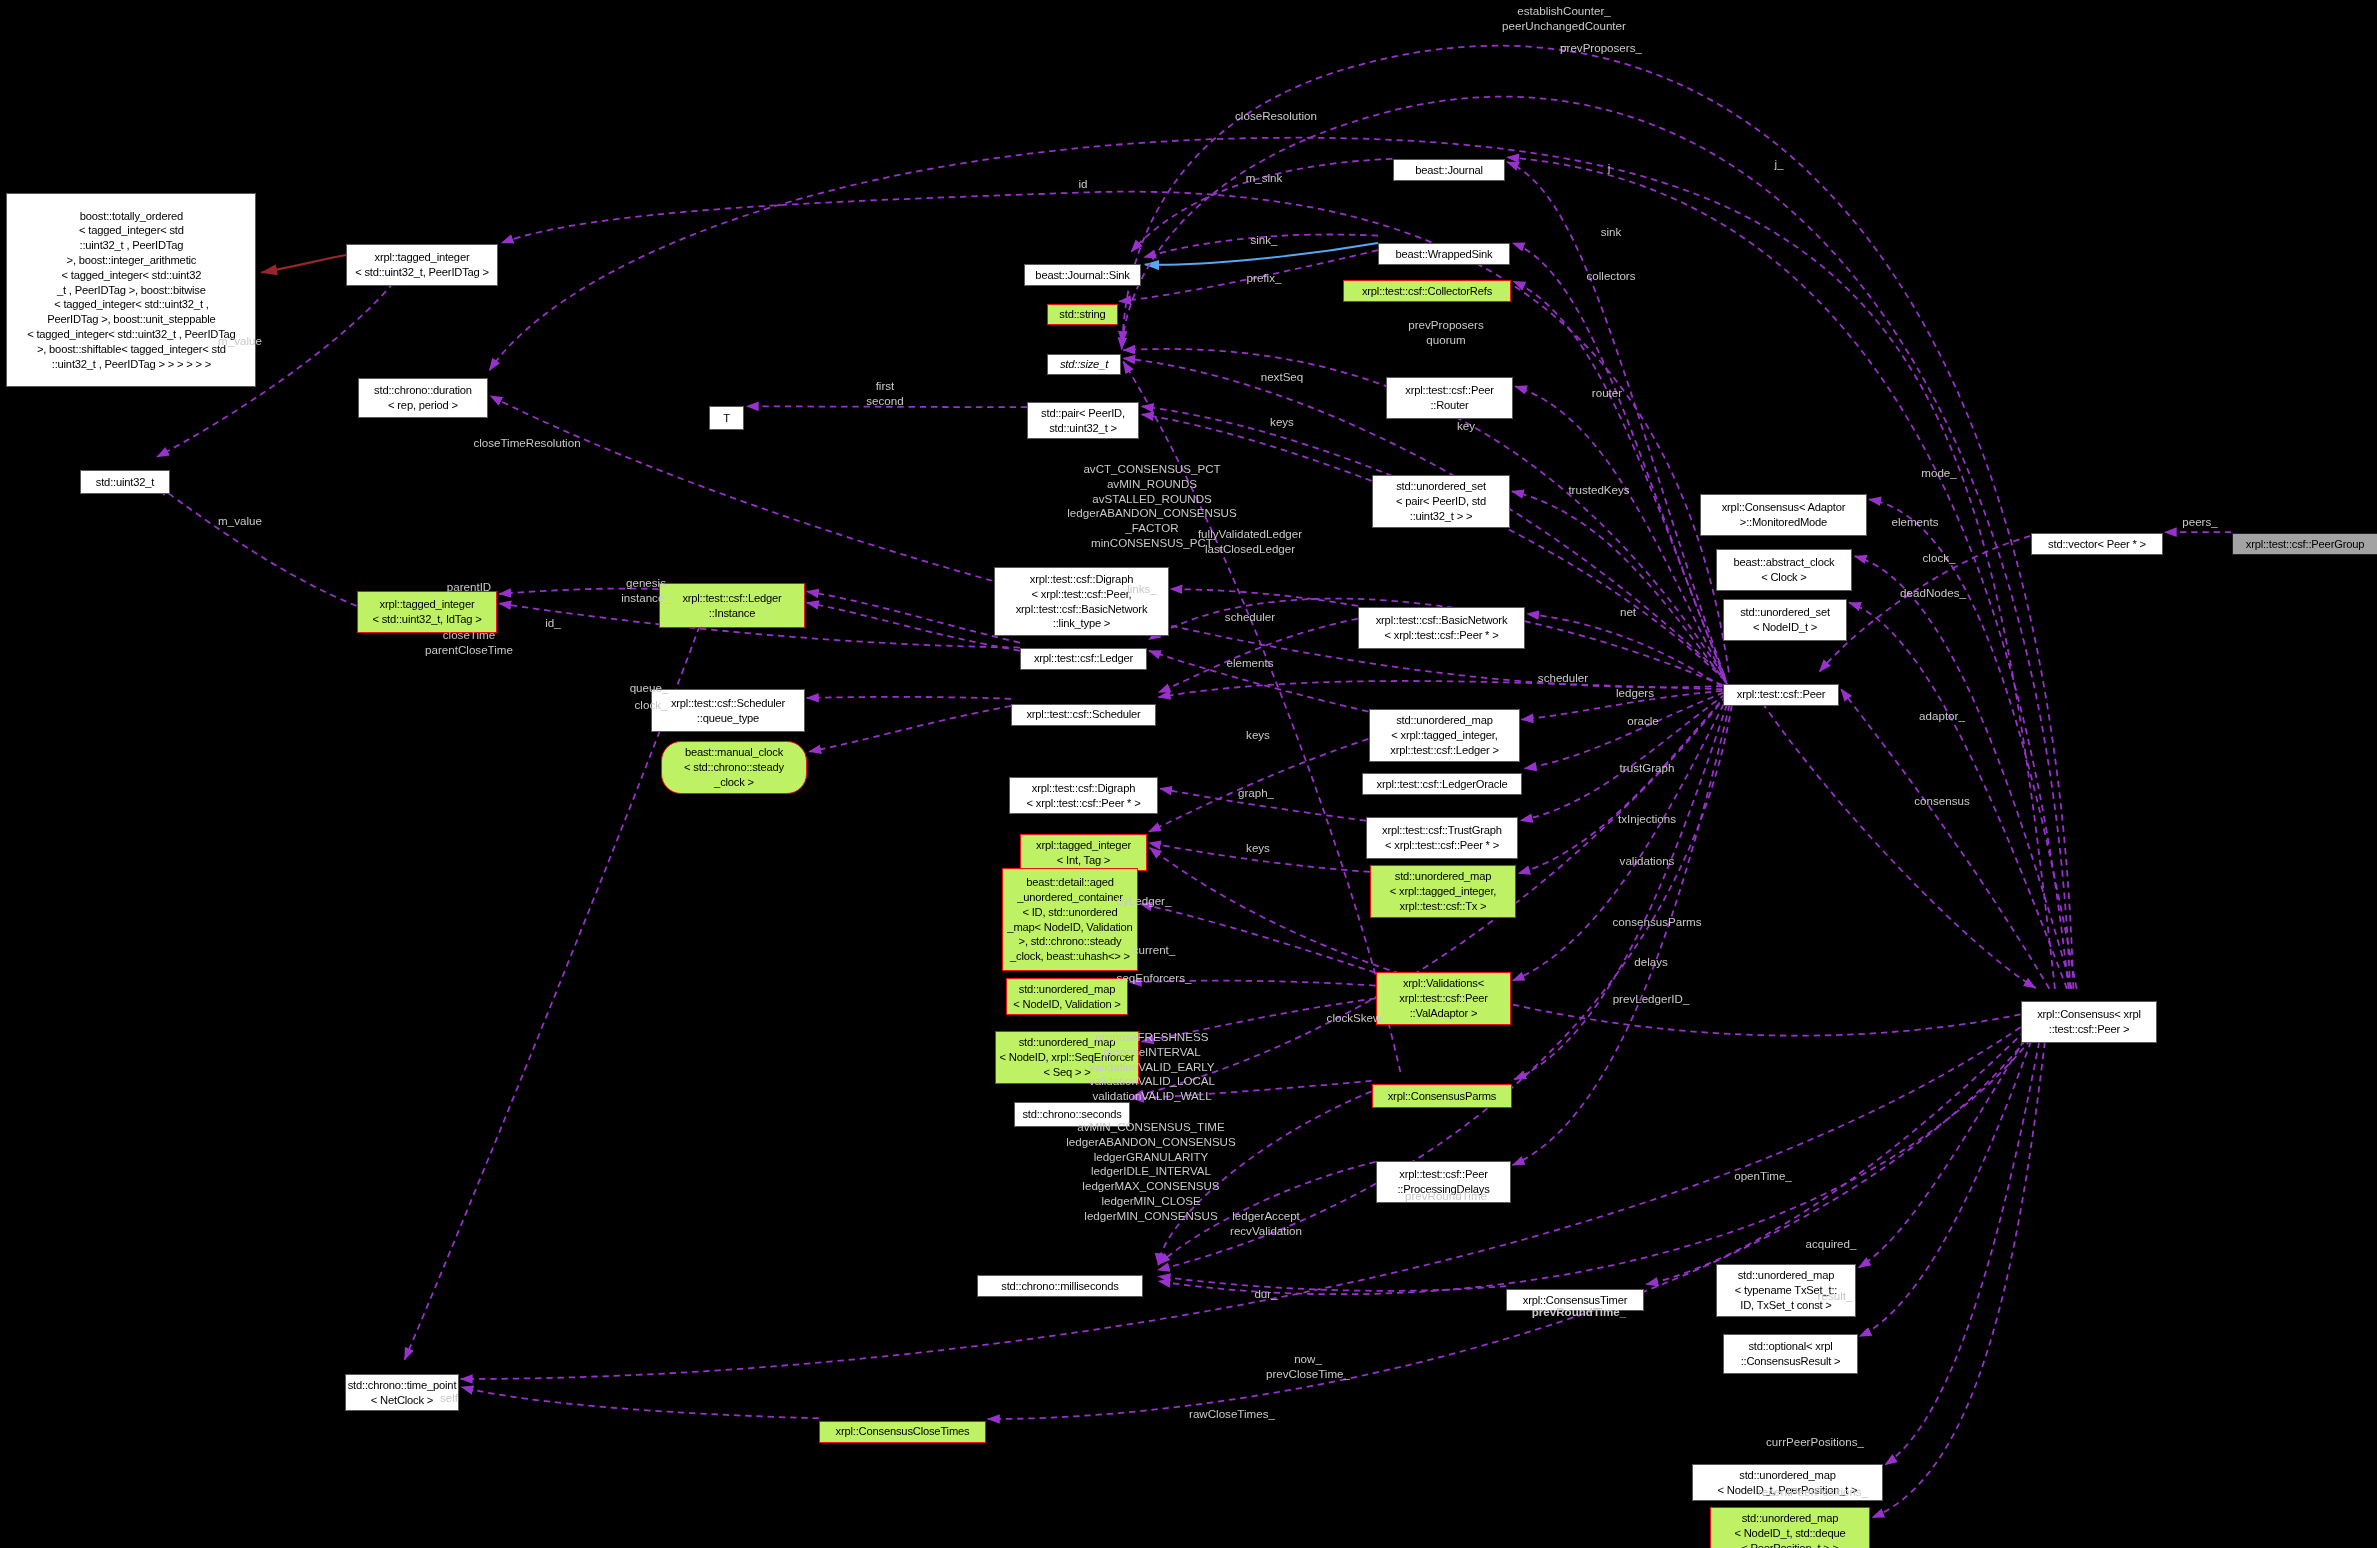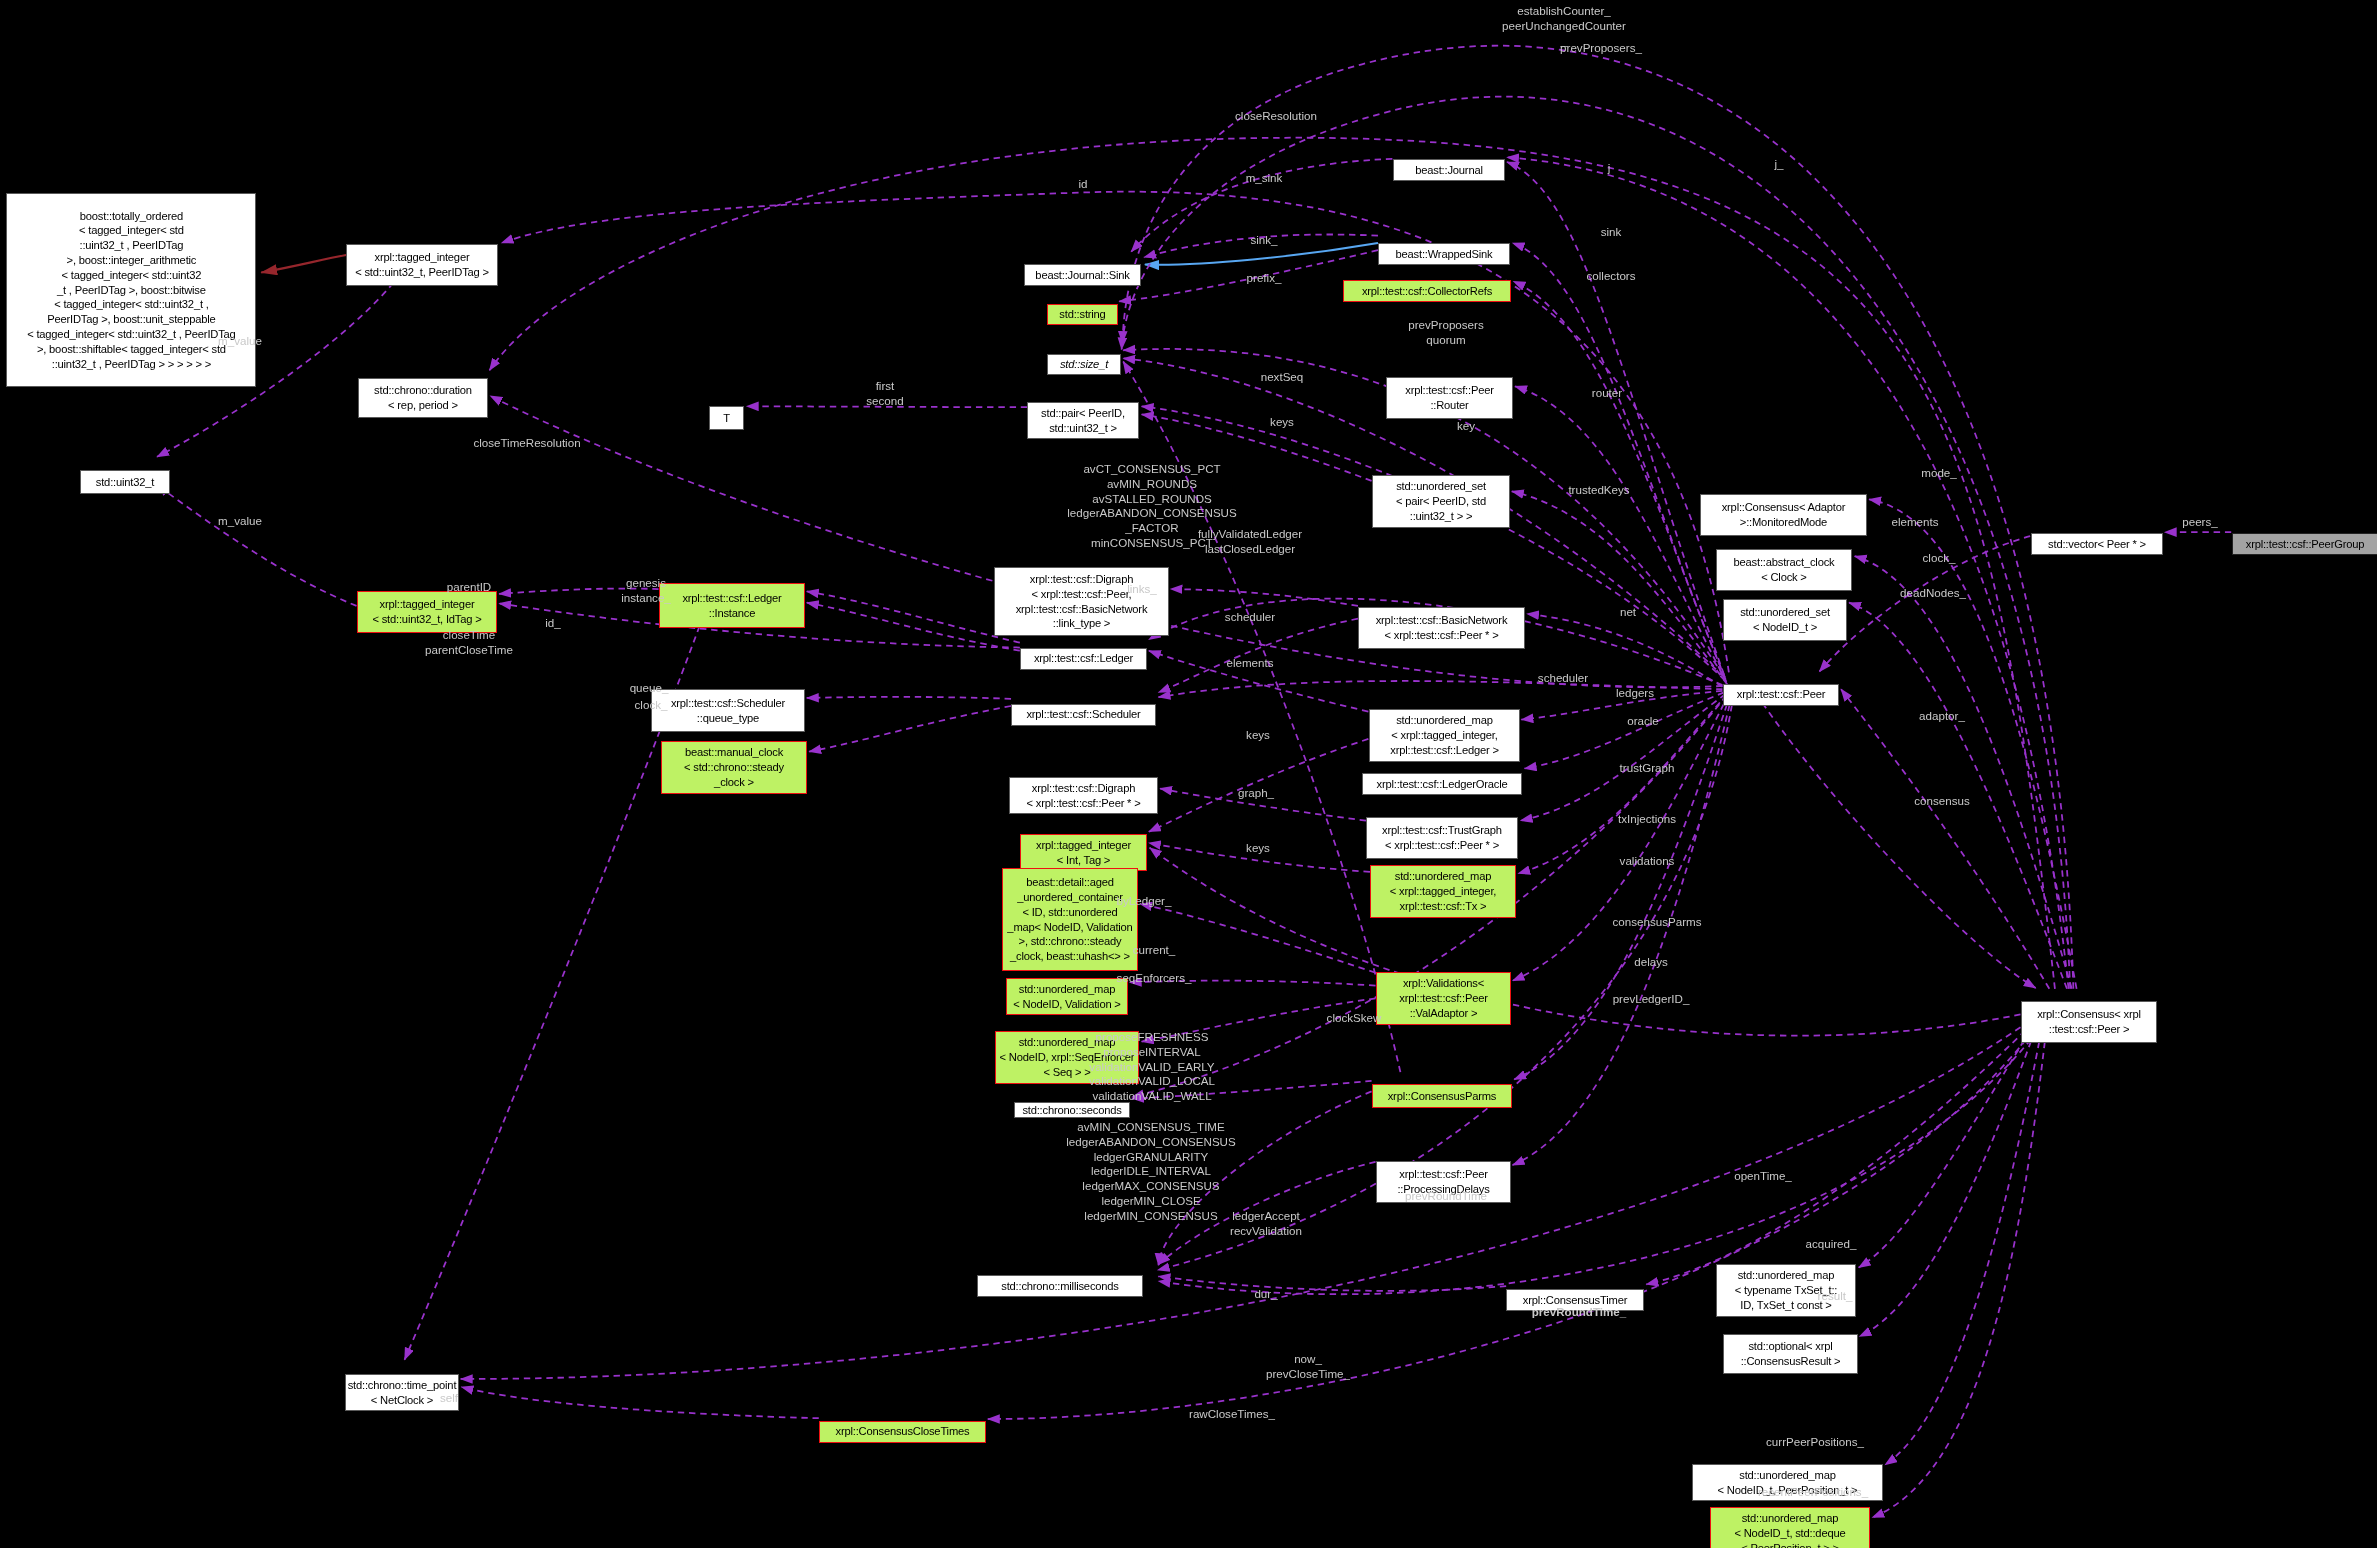--- a/index.html
+++ b/index.html
@@ -125,21 +125,21 @@
     <div class="node n-white" style="left: 358px; top: 366px; width: 130px; height: 40px;">std::chrono::duration
 &lt; rep, period &gt;</div>
     <div class="node n-white" style="left: 80px; top: 458px; width: 90px; height: 24px;">std::uint32_t</div>
     <div class="node n-white" style="left: 709px; top: 394px; width: 35px; height: 24px;">T</div>
     <div class="node n-pink" style="left: 357px; top: 579px; width: 140px; height: 42px;">xrpl::tagged_integer
 &lt; std::uint32_t, IdTag &gt;</div>
     <div class="node n-pink" style="left: 659px; top: 571px; width: 146px; height: 45px;">xrpl::test::csf::Ledger
 ::Instance</div>
     <div class="node n-white" style="left: 651px; top: 677px; width: 154px; height: 43px;">xrpl::test::csf::Scheduler
 ::queue_type</div>
-    <div class="node n-pink" style="left: 661px; top: 729px; width: 146px; height: 53px;">beast::manual_clock
+    <div class="node n-pink" style="left: 661px; top: 729px; width: 146px; height: 53px; border-radius: 20px;">beast::manual_clock
 &lt; std::chrono::steady
 _clock &gt;</div>
     <div class="node n-white" style="left: 1024px; top: 252px; width: 117px; height: 22.4px;">beast::Journal::Sink</div>
     <div class="node n-pink" style="left: 1047px; top: 292px; width: 71px; height: 21px;">std::string</div>
     <div class="node n-white" style="left: 1047px; top: 342px; width: 74px; height: 21px; font-style: italic;">std::size_t</div>
     <div class="node n-white" style="left: 1027px; top: 390px; width: 112px; height: 37px;">std::pair&lt; PeerID,
 std::uint32_t &gt;</div>
     <div class="node n-white" style="left: 994px; top: 555px; width: 175px; height: 69px;">xrpl::test::csf::Digraph
 &lt; xrpl::test::csf::Peer,
 xrpl::test::csf::BasicNetwork
@@ -154,21 +154,21 @@
 _unordered_container
 &lt; ID, std::unordered
 _map&lt; NodeID, Validation
  &gt;, std::chrono::steady
 _clock, beast::uhash&lt;&gt; &gt;</div>
     <div class="node n-pink" style="left: 1006px; top: 966px; width: 122px; height: 37px;">std::unordered_map
 &lt; NodeID, Validation &gt;</div>
     <div class="node n-pink" style="left: 995px; top: 1019px; width: 144px; height: 53px;">std::unordered_map
 &lt; NodeID, xrpl::SeqEnforcer
 &lt; Seq &gt; &gt;</div>
-    <div class="node n-white" style="left: 1014px; top: 1090px; width: 116px; height: 16px;">std::chrono::seconds</div>
+    <div class="node n-white" style="left: 1014px; top: 1090px; width: 116px; height: 25px;">std::chrono::seconds</div>
     <div class="node n-white" style="left: 977px; top: 1263px; width: 166px; height: 22.4px;">std::chrono::milliseconds</div>
     <div class="node n-white" style="left: 345px; top: 1362px; width: 114px; height: 37px;">std::chrono::time_point
 &lt; NetClock &gt;</div>
     <div class="node n-pink" style="left: 819px; top: 1409px; width: 167px; height: 21.6px;">xrpl::ConsensusCloseTimes</div>
     <div class="node n-white" style="left: 1393px; top: 147px; width: 112px; height: 22.4px;">beast::Journal</div>
     <div class="node n-white" style="left: 1378px; top: 231px; width: 132px; height: 22.4px;">beast::WrappedSink</div>
     <div class="node n-pink" style="left: 1343px; top: 268px; width: 168px; height: 22.4px;">xrpl::test::csf::CollectorRefs</div>
     <div class="node n-white" style="left: 1386px; top: 365px; width: 127px; height: 42px;">xrpl::test::csf::Peer
 ::Router</div>
     <div class="node n-white" style="left: 1372px; top: 463px; width: 138px; height: 53px;">std::unordered_set

